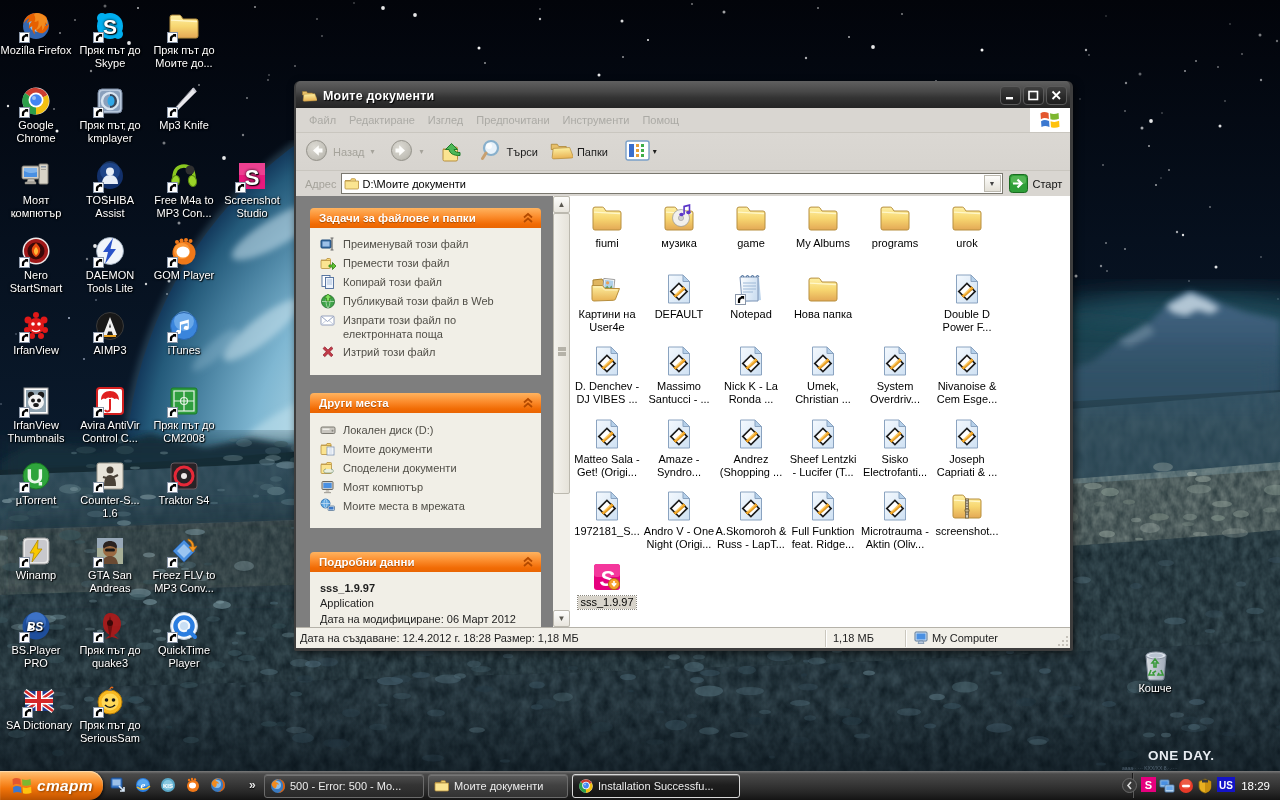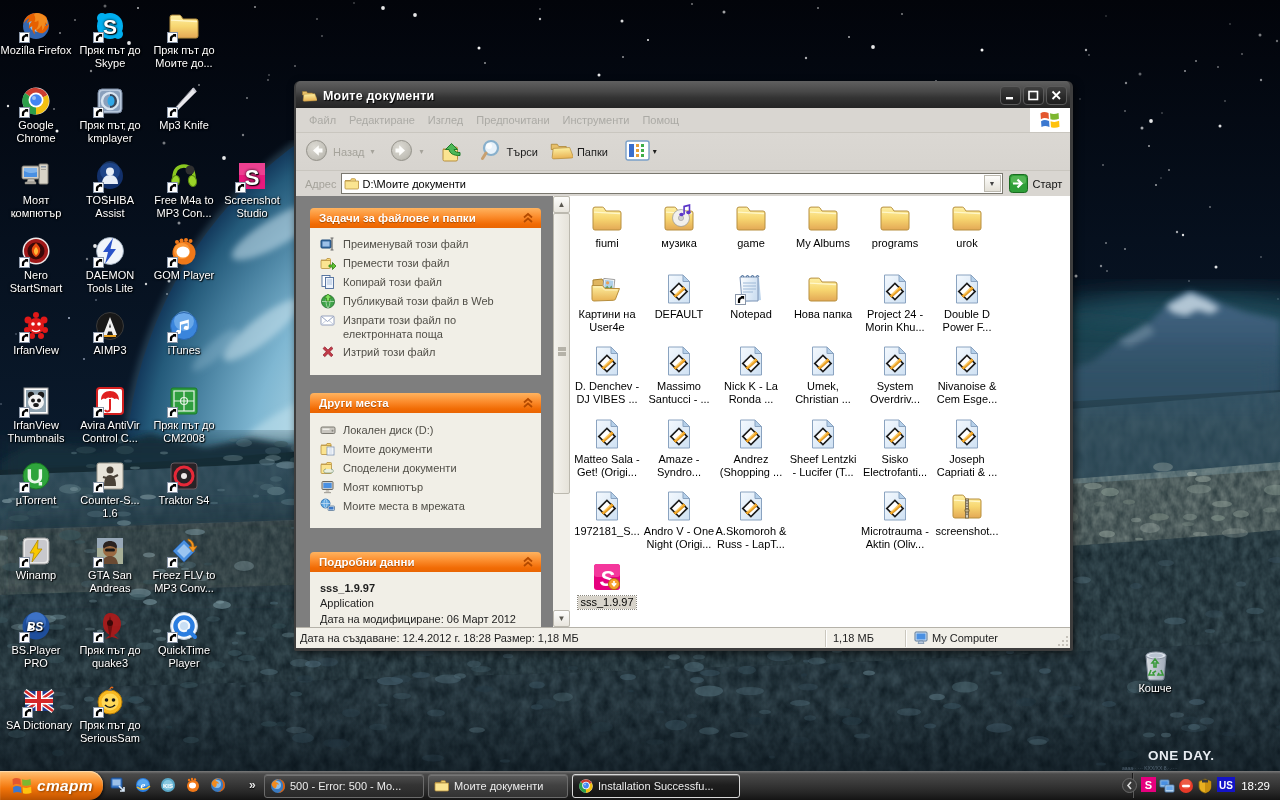--- a/index.html
+++ b/index.html
@@ -1694,325 +1694,325 @@
                     <stop offset="0.5" stop-color="#f7d670"></stop>
                     <stop offset="1" stop-color="#e3a855"></stop>
                   </linearGradient>
                 </defs>
 <path d="M2,9 L2,26 a2,2 0 0 0 2,2 L28,28 a2,2 0 0 0 2,-2 L30,11 a2,2 0 0 0 -2,-2 L15,9 13,6 a2,2 0 0 0 -1.6,-0.9 L4,5.1 a2,2 0 0 0 -2,2 Z" fill="url(#fg)" stroke="#b78f3e" stroke-width="1"></path>
 <path d="M3,10.2 L29,11.6" stroke="#fff8cf" stroke-width="1.2" fill="none" opacity="0.9"></path>
               </svg>
             </div>
             <div>Нова папка</div>
           </div>
-<div class="fi" style="left:286px;top:76px;width:78px">
+<div class="fi" style="left:-2px;top:148px;width:78px">
             <div class="ic">
               <svg width="32" height="32" viewBox="0 0 32 32">
                 <defs>
                   <linearGradient id="pg" x1="0" y1="0" x2="1" y2="1">
                     <stop offset="0" stop-color="#f4f9fe"></stop>
                     <stop offset="1" stop-color="#cfe1f3"></stop>
                   </linearGradient>
                 </defs>
 <path d="M5.5,2 h14.5 l6.5,6.5 V30 H5.5 Z" fill="url(#pg)" stroke="#8aa3c0" stroke-width="1"></path>
 <path d="M20,2 v6.5 h6.5 Z" fill="#b5d0ea" stroke="#8aa3c0" stroke-width="1"></path>
 <rect x="10.2" y="12.7" width="11.5" height="11.5" fill="#fff" stroke="#1a1a1a" stroke-width="1.7" transform="rotate(-45 16 18.5)"></rect>
 <path d="M10.5,22.5 C13.5,21.5 17,17.5 20.5,13.5 L22.5,15.5 C19,19 14.5,22.5 12.5,24.5 Z" fill="#f5a623" stroke="#b87a10" stroke-width="0.7"></path>
 <path d="M12.5,21.5 l7,-6.5" stroke="#ffd67f" stroke-width="1.2" fill="none"></path>
               </svg>
             </div>
-            <div>Project 24  -<br>Morin Khu...</div>
-          </div>
-<div class="fi" style="left:-2px;top:148px;width:78px">
+            <div>D. Denchev -<br>DJ VIBES ...</div>
+          </div>
+<div class="fi" style="left:358px;top:76px;width:78px">
             <div class="ic">
               <svg width="32" height="32" viewBox="0 0 32 32">
                 <defs>
                   <linearGradient id="pg" x1="0" y1="0" x2="1" y2="1">
                     <stop offset="0" stop-color="#f4f9fe"></stop>
                     <stop offset="1" stop-color="#cfe1f3"></stop>
                   </linearGradient>
                 </defs>
 <path d="M5.5,2 h14.5 l6.5,6.5 V30 H5.5 Z" fill="url(#pg)" stroke="#8aa3c0" stroke-width="1"></path>
 <path d="M20,2 v6.5 h6.5 Z" fill="#b5d0ea" stroke="#8aa3c0" stroke-width="1"></path>
 <rect x="10.2" y="12.7" width="11.5" height="11.5" fill="#fff" stroke="#1a1a1a" stroke-width="1.7" transform="rotate(-45 16 18.5)"></rect>
 <path d="M10.5,22.5 C13.5,21.5 17,17.5 20.5,13.5 L22.5,15.5 C19,19 14.5,22.5 12.5,24.5 Z" fill="#f5a623" stroke="#b87a10" stroke-width="0.7"></path>
 <path d="M12.5,21.5 l7,-6.5" stroke="#ffd67f" stroke-width="1.2" fill="none"></path>
               </svg>
             </div>
-            <div>D. Denchev -<br>DJ VIBES ...</div>
-          </div>
-<div class="fi" style="left:358px;top:76px;width:78px">
+            <div>Double D<br>Power F...</div>
+          </div>
+<div class="fi" style="left:70px;top:148px;width:78px">
             <div class="ic">
               <svg width="32" height="32" viewBox="0 0 32 32">
                 <defs>
                   <linearGradient id="pg" x1="0" y1="0" x2="1" y2="1">
                     <stop offset="0" stop-color="#f4f9fe"></stop>
                     <stop offset="1" stop-color="#cfe1f3"></stop>
                   </linearGradient>
                 </defs>
 <path d="M5.5,2 h14.5 l6.5,6.5 V30 H5.5 Z" fill="url(#pg)" stroke="#8aa3c0" stroke-width="1"></path>
 <path d="M20,2 v6.5 h6.5 Z" fill="#b5d0ea" stroke="#8aa3c0" stroke-width="1"></path>
 <rect x="10.2" y="12.7" width="11.5" height="11.5" fill="#fff" stroke="#1a1a1a" stroke-width="1.7" transform="rotate(-45 16 18.5)"></rect>
 <path d="M10.5,22.5 C13.5,21.5 17,17.5 20.5,13.5 L22.5,15.5 C19,19 14.5,22.5 12.5,24.5 Z" fill="#f5a623" stroke="#b87a10" stroke-width="0.7"></path>
 <path d="M12.5,21.5 l7,-6.5" stroke="#ffd67f" stroke-width="1.2" fill="none"></path>
               </svg>
             </div>
-            <div>Double D<br>Power F...</div>
-          </div>
-<div class="fi" style="left:70px;top:148px;width:78px">
+            <div>Massimo<br>Santucci - ...</div>
+          </div>
+<div class="fi" style="left:142px;top:148px;width:78px">
             <div class="ic">
               <svg width="32" height="32" viewBox="0 0 32 32">
                 <defs>
                   <linearGradient id="pg" x1="0" y1="0" x2="1" y2="1">
                     <stop offset="0" stop-color="#f4f9fe"></stop>
                     <stop offset="1" stop-color="#cfe1f3"></stop>
                   </linearGradient>
                 </defs>
 <path d="M5.5,2 h14.5 l6.5,6.5 V30 H5.5 Z" fill="url(#pg)" stroke="#8aa3c0" stroke-width="1"></path>
 <path d="M20,2 v6.5 h6.5 Z" fill="#b5d0ea" stroke="#8aa3c0" stroke-width="1"></path>
 <rect x="10.2" y="12.7" width="11.5" height="11.5" fill="#fff" stroke="#1a1a1a" stroke-width="1.7" transform="rotate(-45 16 18.5)"></rect>
 <path d="M10.5,22.5 C13.5,21.5 17,17.5 20.5,13.5 L22.5,15.5 C19,19 14.5,22.5 12.5,24.5 Z" fill="#f5a623" stroke="#b87a10" stroke-width="0.7"></path>
 <path d="M12.5,21.5 l7,-6.5" stroke="#ffd67f" stroke-width="1.2" fill="none"></path>
               </svg>
             </div>
-            <div>Massimo<br>Santucci - ...</div>
-          </div>
-<div class="fi" style="left:142px;top:148px;width:78px">
+            <div>Nick K - La<br>Ronda ...</div>
+          </div>
+<div class="fi" style="left:214px;top:148px;width:78px">
             <div class="ic">
               <svg width="32" height="32" viewBox="0 0 32 32">
                 <defs>
                   <linearGradient id="pg" x1="0" y1="0" x2="1" y2="1">
                     <stop offset="0" stop-color="#f4f9fe"></stop>
                     <stop offset="1" stop-color="#cfe1f3"></stop>
                   </linearGradient>
                 </defs>
 <path d="M5.5,2 h14.5 l6.5,6.5 V30 H5.5 Z" fill="url(#pg)" stroke="#8aa3c0" stroke-width="1"></path>
 <path d="M20,2 v6.5 h6.5 Z" fill="#b5d0ea" stroke="#8aa3c0" stroke-width="1"></path>
 <rect x="10.2" y="12.7" width="11.5" height="11.5" fill="#fff" stroke="#1a1a1a" stroke-width="1.7" transform="rotate(-45 16 18.5)"></rect>
 <path d="M10.5,22.5 C13.5,21.5 17,17.5 20.5,13.5 L22.5,15.5 C19,19 14.5,22.5 12.5,24.5 Z" fill="#f5a623" stroke="#b87a10" stroke-width="0.7"></path>
 <path d="M12.5,21.5 l7,-6.5" stroke="#ffd67f" stroke-width="1.2" fill="none"></path>
               </svg>
             </div>
-            <div>Nick K - La<br>Ronda ...</div>
-          </div>
-<div class="fi" style="left:214px;top:148px;width:78px">
+            <div>Umek,<br>Christian ...</div>
+          </div>
+<div class="fi" style="left:286px;top:148px;width:78px">
             <div class="ic">
               <svg width="32" height="32" viewBox="0 0 32 32">
                 <defs>
                   <linearGradient id="pg" x1="0" y1="0" x2="1" y2="1">
                     <stop offset="0" stop-color="#f4f9fe"></stop>
                     <stop offset="1" stop-color="#cfe1f3"></stop>
                   </linearGradient>
                 </defs>
 <path d="M5.5,2 h14.5 l6.5,6.5 V30 H5.5 Z" fill="url(#pg)" stroke="#8aa3c0" stroke-width="1"></path>
 <path d="M20,2 v6.5 h6.5 Z" fill="#b5d0ea" stroke="#8aa3c0" stroke-width="1"></path>
 <rect x="10.2" y="12.7" width="11.5" height="11.5" fill="#fff" stroke="#1a1a1a" stroke-width="1.7" transform="rotate(-45 16 18.5)"></rect>
 <path d="M10.5,22.5 C13.5,21.5 17,17.5 20.5,13.5 L22.5,15.5 C19,19 14.5,22.5 12.5,24.5 Z" fill="#f5a623" stroke="#b87a10" stroke-width="0.7"></path>
 <path d="M12.5,21.5 l7,-6.5" stroke="#ffd67f" stroke-width="1.2" fill="none"></path>
               </svg>
             </div>
-            <div>Umek,<br>Christian ...</div>
-          </div>
-<div class="fi" style="left:286px;top:148px;width:78px">
+            <div>System<br>Overdriv...</div>
+          </div>
+<div class="fi" style="left:358px;top:148px;width:78px">
             <div class="ic">
               <svg width="32" height="32" viewBox="0 0 32 32">
                 <defs>
                   <linearGradient id="pg" x1="0" y1="0" x2="1" y2="1">
                     <stop offset="0" stop-color="#f4f9fe"></stop>
                     <stop offset="1" stop-color="#cfe1f3"></stop>
                   </linearGradient>
                 </defs>
 <path d="M5.5,2 h14.5 l6.5,6.5 V30 H5.5 Z" fill="url(#pg)" stroke="#8aa3c0" stroke-width="1"></path>
 <path d="M20,2 v6.5 h6.5 Z" fill="#b5d0ea" stroke="#8aa3c0" stroke-width="1"></path>
 <rect x="10.2" y="12.7" width="11.5" height="11.5" fill="#fff" stroke="#1a1a1a" stroke-width="1.7" transform="rotate(-45 16 18.5)"></rect>
 <path d="M10.5,22.5 C13.5,21.5 17,17.5 20.5,13.5 L22.5,15.5 C19,19 14.5,22.5 12.5,24.5 Z" fill="#f5a623" stroke="#b87a10" stroke-width="0.7"></path>
 <path d="M12.5,21.5 l7,-6.5" stroke="#ffd67f" stroke-width="1.2" fill="none"></path>
               </svg>
             </div>
-            <div>System<br>Overdriv...</div>
-          </div>
-<div class="fi" style="left:358px;top:148px;width:78px">
+            <div>Nivanoise &amp;<br>Cem Esge...</div>
+          </div>
+<div class="fi" style="left:-2px;top:221px;width:78px">
             <div class="ic">
               <svg width="32" height="32" viewBox="0 0 32 32">
                 <defs>
                   <linearGradient id="pg" x1="0" y1="0" x2="1" y2="1">
                     <stop offset="0" stop-color="#f4f9fe"></stop>
                     <stop offset="1" stop-color="#cfe1f3"></stop>
                   </linearGradient>
                 </defs>
 <path d="M5.5,2 h14.5 l6.5,6.5 V30 H5.5 Z" fill="url(#pg)" stroke="#8aa3c0" stroke-width="1"></path>
 <path d="M20,2 v6.5 h6.5 Z" fill="#b5d0ea" stroke="#8aa3c0" stroke-width="1"></path>
 <rect x="10.2" y="12.7" width="11.5" height="11.5" fill="#fff" stroke="#1a1a1a" stroke-width="1.7" transform="rotate(-45 16 18.5)"></rect>
 <path d="M10.5,22.5 C13.5,21.5 17,17.5 20.5,13.5 L22.5,15.5 C19,19 14.5,22.5 12.5,24.5 Z" fill="#f5a623" stroke="#b87a10" stroke-width="0.7"></path>
 <path d="M12.5,21.5 l7,-6.5" stroke="#ffd67f" stroke-width="1.2" fill="none"></path>
               </svg>
             </div>
-            <div>Nivanoise &amp;<br>Cem Esge...</div>
-          </div>
-<div class="fi" style="left:-2px;top:221px;width:78px">
+            <div>Matteo Sala -<br>Get! (Origi...</div>
+          </div>
+<div class="fi" style="left:70px;top:221px;width:78px">
             <div class="ic">
               <svg width="32" height="32" viewBox="0 0 32 32">
                 <defs>
                   <linearGradient id="pg" x1="0" y1="0" x2="1" y2="1">
                     <stop offset="0" stop-color="#f4f9fe"></stop>
                     <stop offset="1" stop-color="#cfe1f3"></stop>
                   </linearGradient>
                 </defs>
 <path d="M5.5,2 h14.5 l6.5,6.5 V30 H5.5 Z" fill="url(#pg)" stroke="#8aa3c0" stroke-width="1"></path>
 <path d="M20,2 v6.5 h6.5 Z" fill="#b5d0ea" stroke="#8aa3c0" stroke-width="1"></path>
 <rect x="10.2" y="12.7" width="11.5" height="11.5" fill="#fff" stroke="#1a1a1a" stroke-width="1.7" transform="rotate(-45 16 18.5)"></rect>
 <path d="M10.5,22.5 C13.5,21.5 17,17.5 20.5,13.5 L22.5,15.5 C19,19 14.5,22.5 12.5,24.5 Z" fill="#f5a623" stroke="#b87a10" stroke-width="0.7"></path>
 <path d="M12.5,21.5 l7,-6.5" stroke="#ffd67f" stroke-width="1.2" fill="none"></path>
               </svg>
             </div>
-            <div>Matteo Sala -<br>Get! (Origi...</div>
-          </div>
-<div class="fi" style="left:70px;top:221px;width:78px">
+            <div>Amaze -<br>Syndro...</div>
+          </div>
+<div class="fi" style="left:142px;top:221px;width:78px">
             <div class="ic">
               <svg width="32" height="32" viewBox="0 0 32 32">
                 <defs>
                   <linearGradient id="pg" x1="0" y1="0" x2="1" y2="1">
                     <stop offset="0" stop-color="#f4f9fe"></stop>
                     <stop offset="1" stop-color="#cfe1f3"></stop>
                   </linearGradient>
                 </defs>
 <path d="M5.5,2 h14.5 l6.5,6.5 V30 H5.5 Z" fill="url(#pg)" stroke="#8aa3c0" stroke-width="1"></path>
 <path d="M20,2 v6.5 h6.5 Z" fill="#b5d0ea" stroke="#8aa3c0" stroke-width="1"></path>
 <rect x="10.2" y="12.7" width="11.5" height="11.5" fill="#fff" stroke="#1a1a1a" stroke-width="1.7" transform="rotate(-45 16 18.5)"></rect>
 <path d="M10.5,22.5 C13.5,21.5 17,17.5 20.5,13.5 L22.5,15.5 C19,19 14.5,22.5 12.5,24.5 Z" fill="#f5a623" stroke="#b87a10" stroke-width="0.7"></path>
 <path d="M12.5,21.5 l7,-6.5" stroke="#ffd67f" stroke-width="1.2" fill="none"></path>
               </svg>
             </div>
-            <div>Amaze -<br>Syndro...</div>
-          </div>
-<div class="fi" style="left:142px;top:221px;width:78px">
+            <div>Andrez<br>(Shopping ...</div>
+          </div>
+<div class="fi" style="left:214px;top:221px;width:78px">
             <div class="ic">
               <svg width="32" height="32" viewBox="0 0 32 32">
                 <defs>
                   <linearGradient id="pg" x1="0" y1="0" x2="1" y2="1">
                     <stop offset="0" stop-color="#f4f9fe"></stop>
                     <stop offset="1" stop-color="#cfe1f3"></stop>
                   </linearGradient>
                 </defs>
 <path d="M5.5,2 h14.5 l6.5,6.5 V30 H5.5 Z" fill="url(#pg)" stroke="#8aa3c0" stroke-width="1"></path>
 <path d="M20,2 v6.5 h6.5 Z" fill="#b5d0ea" stroke="#8aa3c0" stroke-width="1"></path>
 <rect x="10.2" y="12.7" width="11.5" height="11.5" fill="#fff" stroke="#1a1a1a" stroke-width="1.7" transform="rotate(-45 16 18.5)"></rect>
 <path d="M10.5,22.5 C13.5,21.5 17,17.5 20.5,13.5 L22.5,15.5 C19,19 14.5,22.5 12.5,24.5 Z" fill="#f5a623" stroke="#b87a10" stroke-width="0.7"></path>
 <path d="M12.5,21.5 l7,-6.5" stroke="#ffd67f" stroke-width="1.2" fill="none"></path>
               </svg>
             </div>
-            <div>Andrez<br>(Shopping ...</div>
-          </div>
-<div class="fi" style="left:214px;top:221px;width:78px">
+            <div>Sheef Lentzki<br>- Lucifer (T...</div>
+          </div>
+<div class="fi" style="left:286px;top:221px;width:78px">
             <div class="ic">
               <svg width="32" height="32" viewBox="0 0 32 32">
                 <defs>
                   <linearGradient id="pg" x1="0" y1="0" x2="1" y2="1">
                     <stop offset="0" stop-color="#f4f9fe"></stop>
                     <stop offset="1" stop-color="#cfe1f3"></stop>
                   </linearGradient>
                 </defs>
 <path d="M5.5,2 h14.5 l6.5,6.5 V30 H5.5 Z" fill="url(#pg)" stroke="#8aa3c0" stroke-width="1"></path>
 <path d="M20,2 v6.5 h6.5 Z" fill="#b5d0ea" stroke="#8aa3c0" stroke-width="1"></path>
 <rect x="10.2" y="12.7" width="11.5" height="11.5" fill="#fff" stroke="#1a1a1a" stroke-width="1.7" transform="rotate(-45 16 18.5)"></rect>
 <path d="M10.5,22.5 C13.5,21.5 17,17.5 20.5,13.5 L22.5,15.5 C19,19 14.5,22.5 12.5,24.5 Z" fill="#f5a623" stroke="#b87a10" stroke-width="0.7"></path>
 <path d="M12.5,21.5 l7,-6.5" stroke="#ffd67f" stroke-width="1.2" fill="none"></path>
               </svg>
             </div>
-            <div>Sheef Lentzki<br>- Lucifer (T...</div>
-          </div>
-<div class="fi" style="left:286px;top:221px;width:78px">
+            <div>Sisko<br>Electrofanti...</div>
+          </div>
+<div class="fi" style="left:358px;top:221px;width:78px">
             <div class="ic">
               <svg width="32" height="32" viewBox="0 0 32 32">
                 <defs>
                   <linearGradient id="pg" x1="0" y1="0" x2="1" y2="1">
                     <stop offset="0" stop-color="#f4f9fe"></stop>
                     <stop offset="1" stop-color="#cfe1f3"></stop>
                   </linearGradient>
                 </defs>
 <path d="M5.5,2 h14.5 l6.5,6.5 V30 H5.5 Z" fill="url(#pg)" stroke="#8aa3c0" stroke-width="1"></path>
 <path d="M20,2 v6.5 h6.5 Z" fill="#b5d0ea" stroke="#8aa3c0" stroke-width="1"></path>
 <rect x="10.2" y="12.7" width="11.5" height="11.5" fill="#fff" stroke="#1a1a1a" stroke-width="1.7" transform="rotate(-45 16 18.5)"></rect>
 <path d="M10.5,22.5 C13.5,21.5 17,17.5 20.5,13.5 L22.5,15.5 C19,19 14.5,22.5 12.5,24.5 Z" fill="#f5a623" stroke="#b87a10" stroke-width="0.7"></path>
 <path d="M12.5,21.5 l7,-6.5" stroke="#ffd67f" stroke-width="1.2" fill="none"></path>
               </svg>
             </div>
-            <div>Sisko<br>Electrofanti...</div>
-          </div>
-<div class="fi" style="left:358px;top:221px;width:78px">
+            <div>Joseph<br>Capriati &amp; ...</div>
+          </div>
+<div class="fi" style="left:-4px;top:293px;width:82px">
             <div class="ic">
               <svg width="32" height="32" viewBox="0 0 32 32">
                 <defs>
                   <linearGradient id="pg" x1="0" y1="0" x2="1" y2="1">
                     <stop offset="0" stop-color="#f4f9fe"></stop>
                     <stop offset="1" stop-color="#cfe1f3"></stop>
                   </linearGradient>
                 </defs>
 <path d="M5.5,2 h14.5 l6.5,6.5 V30 H5.5 Z" fill="url(#pg)" stroke="#8aa3c0" stroke-width="1"></path>
 <path d="M20,2 v6.5 h6.5 Z" fill="#b5d0ea" stroke="#8aa3c0" stroke-width="1"></path>
 <rect x="10.2" y="12.7" width="11.5" height="11.5" fill="#fff" stroke="#1a1a1a" stroke-width="1.7" transform="rotate(-45 16 18.5)"></rect>
 <path d="M10.5,22.5 C13.5,21.5 17,17.5 20.5,13.5 L22.5,15.5 C19,19 14.5,22.5 12.5,24.5 Z" fill="#f5a623" stroke="#b87a10" stroke-width="0.7"></path>
 <path d="M12.5,21.5 l7,-6.5" stroke="#ffd67f" stroke-width="1.2" fill="none"></path>
               </svg>
             </div>
-            <div>Joseph<br>Capriati &amp; ...</div>
-          </div>
-<div class="fi" style="left:-4px;top:293px;width:82px">
+            <div>1972181_S...</div>
+          </div>
+<div class="fi" style="left:140px;top:293px;width:82px">
             <div class="ic">
               <svg width="32" height="32" viewBox="0 0 32 32">
                 <defs>
                   <linearGradient id="pg" x1="0" y1="0" x2="1" y2="1">
                     <stop offset="0" stop-color="#f4f9fe"></stop>
                     <stop offset="1" stop-color="#cfe1f3"></stop>
                   </linearGradient>
                 </defs>
 <path d="M5.5,2 h14.5 l6.5,6.5 V30 H5.5 Z" fill="url(#pg)" stroke="#8aa3c0" stroke-width="1"></path>
 <path d="M20,2 v6.5 h6.5 Z" fill="#b5d0ea" stroke="#8aa3c0" stroke-width="1"></path>
 <rect x="10.2" y="12.7" width="11.5" height="11.5" fill="#fff" stroke="#1a1a1a" stroke-width="1.7" transform="rotate(-45 16 18.5)"></rect>
 <path d="M10.5,22.5 C13.5,21.5 17,17.5 20.5,13.5 L22.5,15.5 C19,19 14.5,22.5 12.5,24.5 Z" fill="#f5a623" stroke="#b87a10" stroke-width="0.7"></path>
 <path d="M12.5,21.5 l7,-6.5" stroke="#ffd67f" stroke-width="1.2" fill="none"></path>
               </svg>
             </div>
-            <div>1972181_S...</div>
-          </div>
-<div class="fi" style="left:140px;top:293px;width:82px">
+            <div>A.Skomoroh &amp;<br>Russ - LapT...</div>
+          </div>
+<div class="fi" style="left:70px;top:293px;width:78px">
             <div class="ic">
               <svg width="32" height="32" viewBox="0 0 32 32">
                 <defs>
                   <linearGradient id="pg" x1="0" y1="0" x2="1" y2="1">
                     <stop offset="0" stop-color="#f4f9fe"></stop>
                     <stop offset="1" stop-color="#cfe1f3"></stop>
                   </linearGradient>
                 </defs>
 <path d="M5.5,2 h14.5 l6.5,6.5 V30 H5.5 Z" fill="url(#pg)" stroke="#8aa3c0" stroke-width="1"></path>
 <path d="M20,2 v6.5 h6.5 Z" fill="#b5d0ea" stroke="#8aa3c0" stroke-width="1"></path>
 <rect x="10.2" y="12.7" width="11.5" height="11.5" fill="#fff" stroke="#1a1a1a" stroke-width="1.7" transform="rotate(-45 16 18.5)"></rect>
 <path d="M10.5,22.5 C13.5,21.5 17,17.5 20.5,13.5 L22.5,15.5 C19,19 14.5,22.5 12.5,24.5 Z" fill="#f5a623" stroke="#b87a10" stroke-width="0.7"></path>
 <path d="M12.5,21.5 l7,-6.5" stroke="#ffd67f" stroke-width="1.2" fill="none"></path>
               </svg>
             </div>
-            <div>A.Skomoroh &amp;<br>Russ - LapT...</div>
-          </div>
-<div class="fi" style="left:70px;top:293px;width:78px">
+            <div>Andro V - One<br>Night (Origi...</div>
+          </div>
+<div class="fi" style="left:214px;top:293px;width:78px">
             <div class="ic">
               <svg width="32" height="32" viewBox="0 0 32 32">
                 <defs>
                   <linearGradient id="pg" x1="0" y1="0" x2="1" y2="1">
                     <stop offset="0" stop-color="#f4f9fe"></stop>
                     <stop offset="1" stop-color="#cfe1f3"></stop>
                   </linearGradient>
                 </defs>
 <path d="M5.5,2 h14.5 l6.5,6.5 V30 H5.5 Z" fill="url(#pg)" stroke="#8aa3c0" stroke-width="1"></path>
 <path d="M20,2 v6.5 h6.5 Z" fill="#b5d0ea" stroke="#8aa3c0" stroke-width="1"></path>
 <rect x="10.2" y="12.7" width="11.5" height="11.5" fill="#fff" stroke="#1a1a1a" stroke-width="1.7" transform="rotate(-45 16 18.5)"></rect>
 <path d="M10.5,22.5 C13.5,21.5 17,17.5 20.5,13.5 L22.5,15.5 C19,19 14.5,22.5 12.5,24.5 Z" fill="#f5a623" stroke="#b87a10" stroke-width="0.7"></path>
 <path d="M12.5,21.5 l7,-6.5" stroke="#ffd67f" stroke-width="1.2" fill="none"></path>
               </svg>
             </div>
-            <div>Andro V - One<br>Night (Origi...</div>
+            <div>Full Funktion<br>feat. Ridge...</div>
           </div>
 <div class="fi" style="left:284px;top:293px;width:82px">
             <div class="ic">
               <svg width="32" height="32" viewBox="0 0 32 32">
                 <defs>
                   <linearGradient id="pg" x1="0" y1="0" x2="1" y2="1">
                     <stop offset="0" stop-color="#f4f9fe"></stop>
                     <stop offset="1" stop-color="#cfe1f3"></stop>
                   </linearGradient>
                 </defs>

